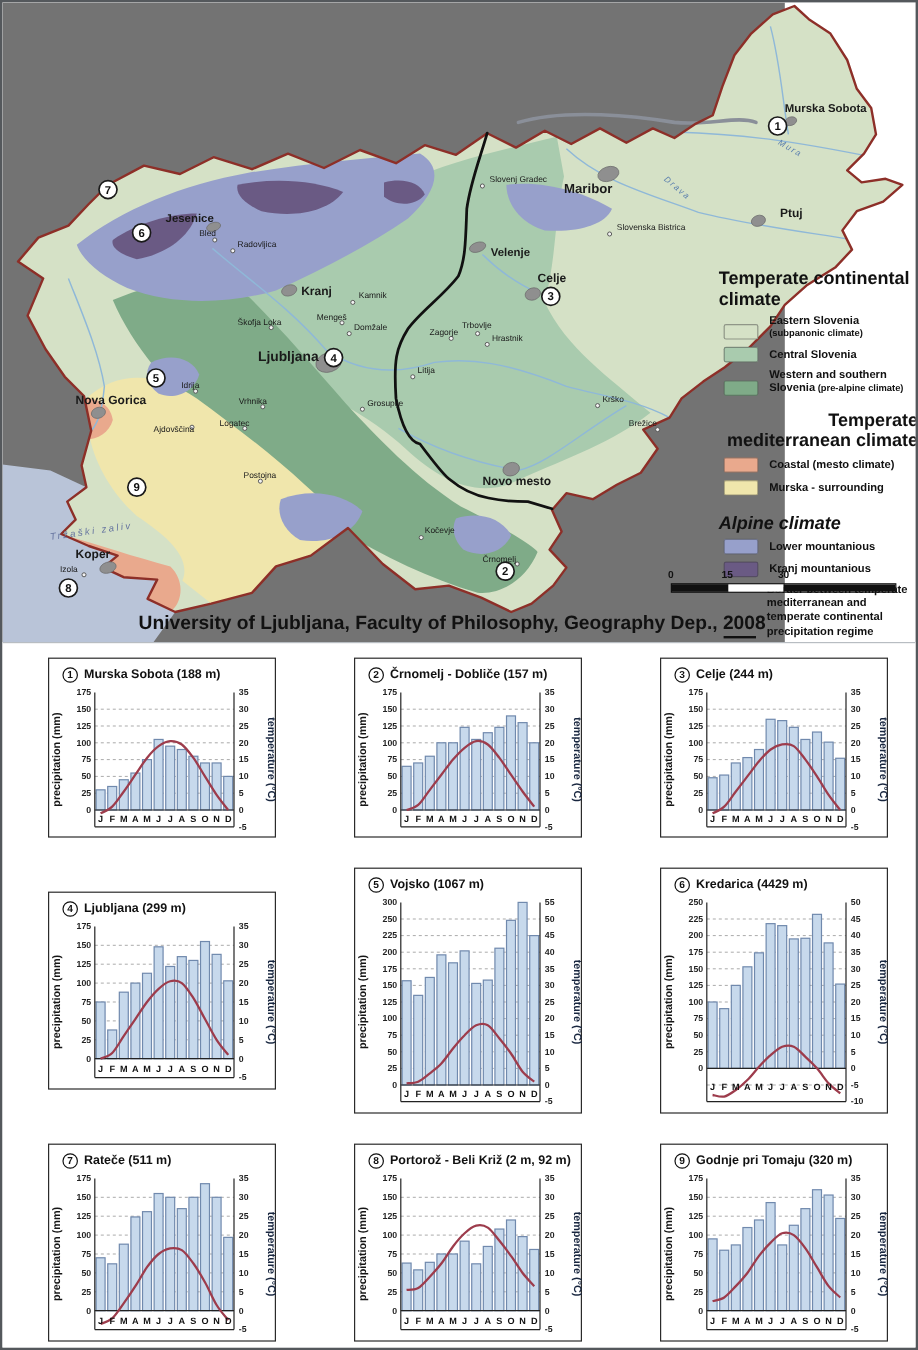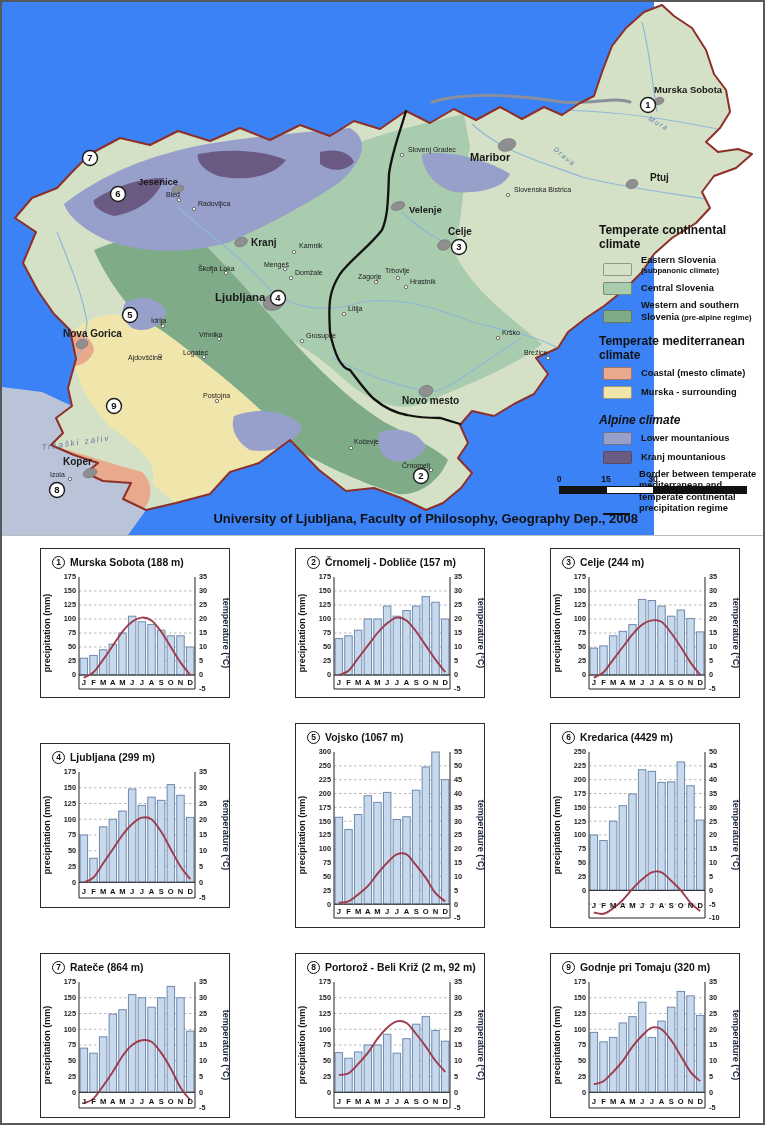--- a/index.html
+++ b/index.html
@@ -1,35 +1,35 @@
 <!DOCTYPE html>
 <html><head>
 <meta charset="utf-8">
 <style>
   html,body{margin:0;padding:0;background:#e8e8e8;}
   .page{position:relative;width:765px;height:1125px;background:#fff;border:2px solid #54585c;
         box-sizing:border-box;font-family:"Liberation Sans",sans-serif;overflow:hidden;margin:0 auto;}
   
-  .map-section{position:absolute;top:0;left:0;width:652px;height:533px;background:#3b82f6;}
+  .map-section{position:absolute;top:0;left:0;width:652px;height:533px;background:#737373;}
   #map-svg{position:absolute;top:0;left:0;}
   .map-legend{position:absolute;left:595px;top:222px;width:168px;color:#111;}
-  .leg-head{font-size:12px;font-weight:bold;margin:0 0 3px 2px;line-height:1.15;}
-  .leg-head.mt1{margin-top:12px;} .leg-head.mt2{margin-top:15px;font-style:italic;}
+  .leg-head{font-size:15px;font-weight:bold;margin:0 0 3px 2px;line-height:1.15;}
+  .leg-head.mt1{margin-top:12px;text-align:right;} .leg-head.mt2{margin-top:15px;font-style:italic;}
   .leg-item{display:flex;align-items:flex-end;margin:0 0 5px 2px;}
   .leg-sw{width:27px;height:11px;border:1px solid rgba(60,60,60,.45);border-radius:2px;
           flex:0 0 27px;margin:1px 9px 0 4px;}
   .leg-line{width:27px;height:0;border-top:2px solid #111;flex:0 0 27px;margin:6px 9px 0 4px;}
   .leg-lab{font-size:9.3px;font-weight:bold;line-height:1.25;}
   .leg-sub{font-size:7.8px;font-weight:bold;display:block;}
   .scale-bar{position:absolute;left:557px;top:472px;width:188px;height:22px;}
   .scale-labels{position:relative;height:10px;font-size:8.5px;font-weight:bold;color:#111;}
   .scale-labels span{position:absolute;transform:translateX(-50%);}
   .bar-track{margin-top:2px;height:6px;border:1px solid #111;display:flex;}
   .bar-track i{display:block;height:100%;}
-  .map-attribution{position:absolute;right:16px;top:509px;font-size:13px;font-weight:bold;color:#111;}
+  .map-attribution{position:absolute;right:16px;top:509px;font-size:16px;font-weight:bold;color:#111;}
   
   .charts-section{position:absolute;top:533px;left:0;width:761px;height:588px;background:#fff;
       border-top:1px solid #b8bdc2;box-sizing:border-box;
       display:grid;grid-template-columns:190px 190px 190px;column-gap:65px;
       grid-template-rows:150px 205px 165px;row-gap:25px;
       padding:12px 0 0 38px;justify-items:start;}
   .chart-card{width:190px;background:#fff;border:1px solid #2b2b2b;box-sizing:border-box;
       position:relative;padding-top:5px;}
   .chart-card.center{align-self:center;}
   .c-title{display:flex;align-items:center;gap:5px;padding-left:11px;height:16px;}
@@ -186,21 +186,21 @@
         <div class="leg-item">
           <div class="leg-sw" style="background: rgb(213, 225, 198);"></div>
           <div class="leg-lab">Eastern Slovenia<span class="leg-sub" style="font-size: 7.8px;">(subpanonic climate)</span></div>
         </div>
         <div class="leg-item">
           <div class="leg-sw" style="background: rgb(169, 203, 174);"></div>
           <div class="leg-lab">Central Slovenia</div>
         </div>
         <div class="leg-item">
           <div class="leg-sw" style="background: rgb(127, 171, 136);"></div>
-          <div class="leg-lab">Western and southern Slovenia<span class="" style="font-size: 7.8px;"> (pre-alpine regime)</span></div>
+          <div class="leg-lab">Western and southern Slovenia<span class="" style="font-size: 7.8px;"> (pre-alpine climate)</span></div>
         </div>
         <div class="leg-head mt1">Temperate mediterranean climate</div>
         <div class="leg-item">
           <div class="leg-sw" style="background: rgb(233, 169, 141);"></div>
           <div class="leg-lab">Coastal (mesto climate)</div>
         </div>
         <div class="leg-item">
           <div class="leg-sw" style="background: rgb(240, 230, 172);"></div>
           <div class="leg-lab">Murska - surrounding</div>
         </div>
@@ -640,21 +640,21 @@
           <text x="129.83333333333331" y="162.25" font-size="7.6" font-weight="bold" fill="#111" text-anchor="middle">O</text>
           <text x="139.5" y="162.25" font-size="7.6" font-weight="bold" fill="#111" text-anchor="middle">N</text>
           <text x="149.16666666666666" y="162.25" font-size="7.6" font-weight="bold" fill="#111" text-anchor="middle">D</text>
           <text x="9" y="89" font-size="9" font-weight="bold" fill="#151515" text-anchor="middle" transform="rotate(-90 9 89)">precipitation (mm)</text>
           <text x="182" y="89" font-size="9" font-weight="bold" fill="#18263f" text-anchor="middle" transform="rotate(90 182 89)">temperature (°C)</text>
         </svg>
       </div>
       <div class="chart-card" style="height: 165px;">
         <div class="c-title">
           <span class="circ">7</span>
-          <span class="ct">Rateče (864 m)</span>
+          <span class="ct">Rateče (511 m)</span>
         </div>
         <svg width="190" height="138" viewBox="0 0 190 138">
           <line x1="38" y1="21.75" x2="154" y2="21.75" stroke="#9a9a9a" stroke-width="0.7" stroke-dasharray="2.5,2.5"></line>
           <line x1="38" y1="37.5" x2="154" y2="37.5" stroke="#9a9a9a" stroke-width="0.7" stroke-dasharray="2.5,2.5"></line>
           <line x1="38" y1="53.25" x2="154" y2="53.25" stroke="#9a9a9a" stroke-width="0.7" stroke-dasharray="2.5,2.5"></line>
           <line x1="38" y1="69" x2="154" y2="69" stroke="#9a9a9a" stroke-width="0.7" stroke-dasharray="2.5,2.5"></line>
           <line x1="38" y1="84.75" x2="154" y2="84.75" stroke="#9a9a9a" stroke-width="0.7" stroke-dasharray="2.5,2.5"></line>
           <line x1="38" y1="100.5" x2="154" y2="100.5" stroke="#9a9a9a" stroke-width="0.7" stroke-dasharray="2.5,2.5"></line>
           <g>
             <rect x="39.1" y="72.15" width="7.466666666666666" height="44.1" fill="#c7d9ec" stroke="#7089ad" stroke-width="1"></rect>

